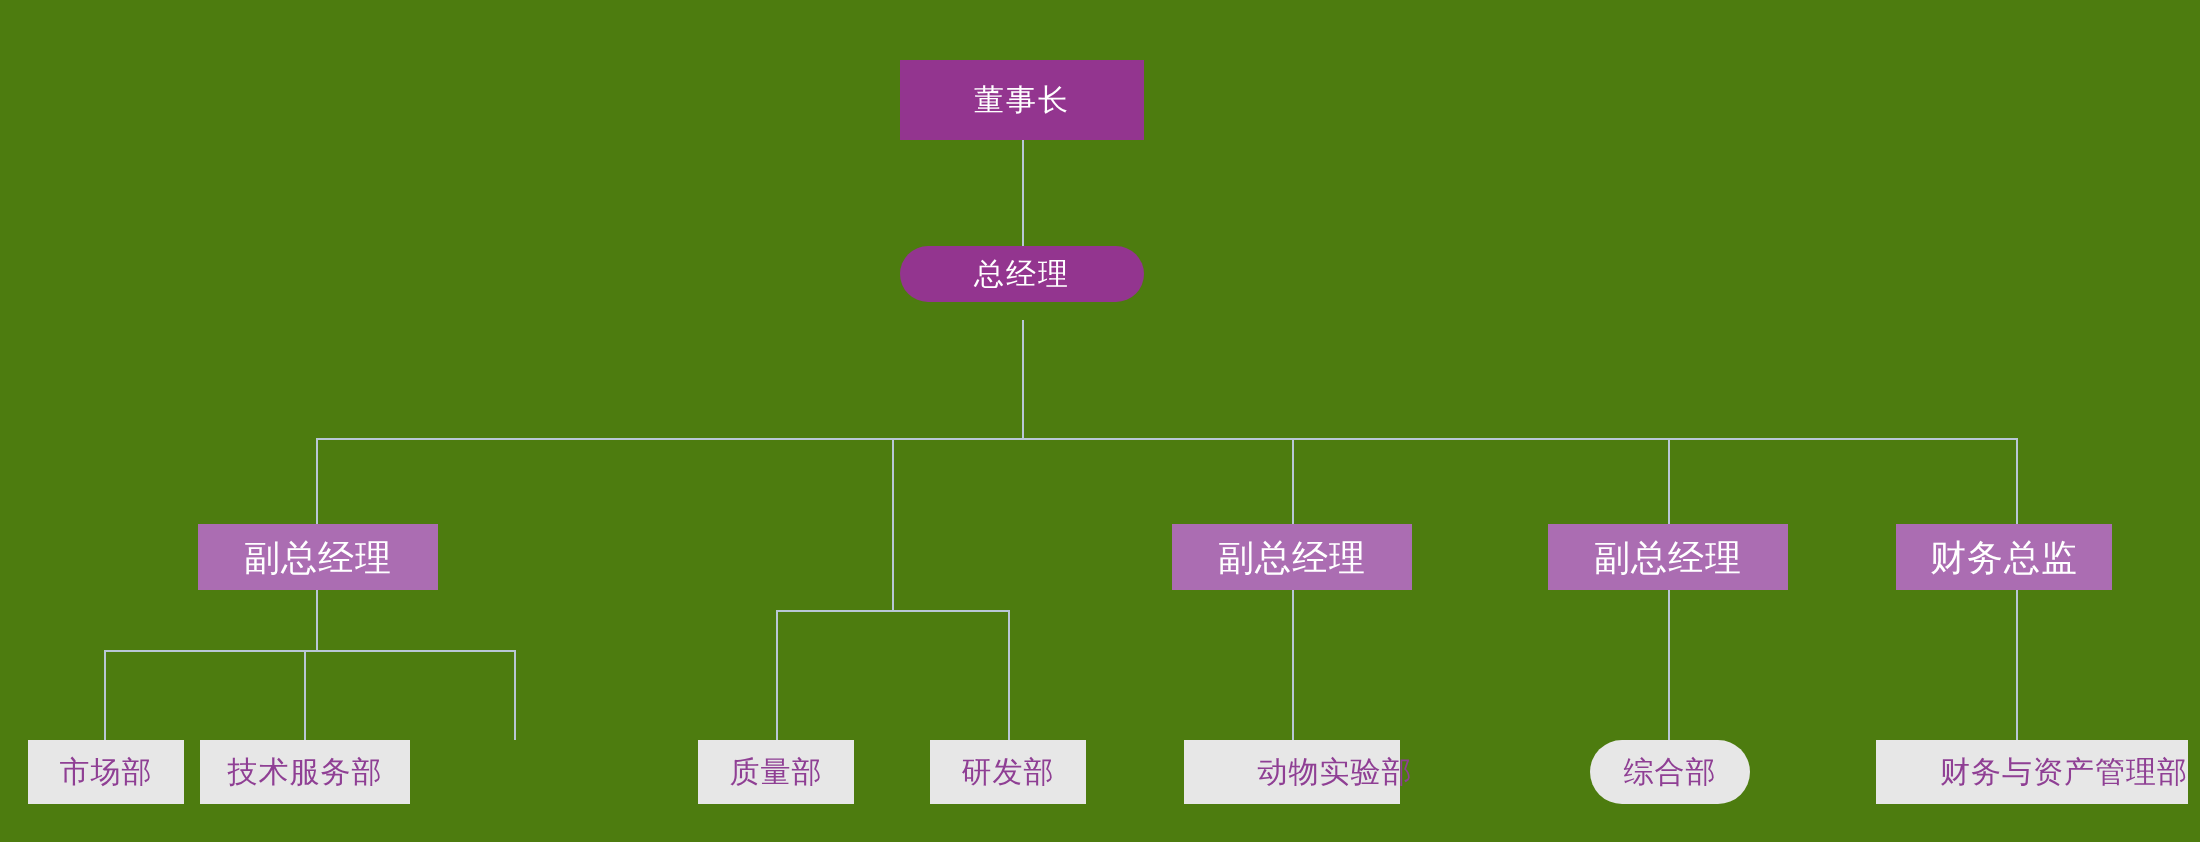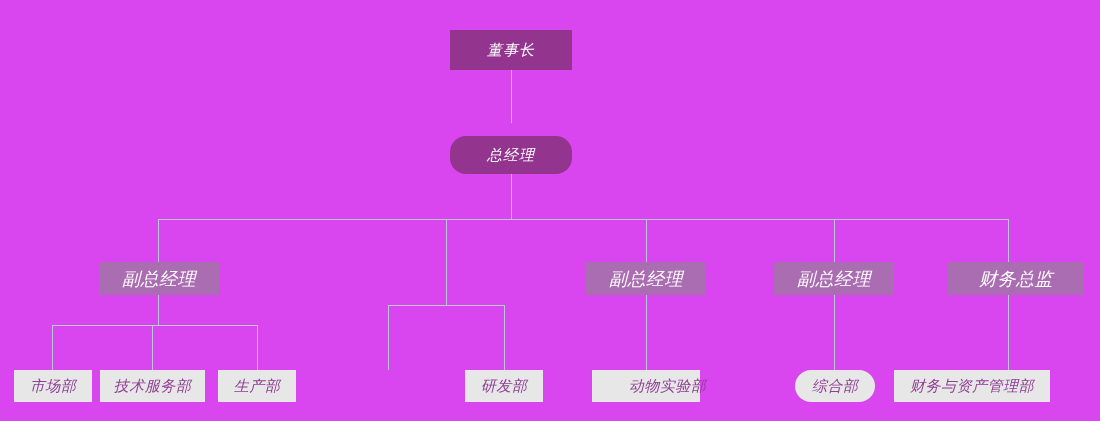--- a/index.html
+++ b/index.html
@@ -7,23 +7,22 @@
     padding: 0;
     background: #ffffff;
   }
   body {
     font-family: "DejaVu Sans", "Liberation Sans", sans-serif;
   }
   #org-chart {
     position: relative;
     width: 1100px;
     height: 421px;
-    background: #d946ef;
+    background: #4d7c0f;
     overflow: hidden;
-    font-style: italic;
   }
   .node {
     position: absolute;
     display: flex;
     align-items: center;
     justify-content: center;
     box-sizing: border-box;
     white-space: nowrap;
     z-index: 3;
   }
@@ -93,62 +92,62 @@
   <div class="conn conn-v" style="left:646px; top:295px; height:75px;"></div>
 
   <div class="conn conn-v" style="left:834px; top:295px; height:75px;"></div>
 
   <div class="conn conn-v" style="left:1008px; top:295px; height:75px;"></div>
 
   <div class="node node-l1" style="left:450px; top:30px; width:122px; height:40px;">
     <span>董事长</span>
   </div>
 
-  <div class="node node-l2" style="left:450px; top:136px; width:122px; height:38px;border-radius:16px;">
+  <div class="node node-l2" style="left:450px; top:123px; width:122px; height:28px;border-radius:16px;">
     <span>总经理</span>
   </div>
 
   <div class="node node-l3" style="left:99px; top:262px; width:120px; height:33px;">
     <span>副总经理</span>
   </div>
 
   <div class="node node-l3" style="left:586px; top:262px; width:120px; height:33px;">
     <span>副总经理</span>
   </div>
 
   <div class="node node-l3" style="left:774px; top:262px; width:120px; height:33px;">
     <span>副总经理</span>
   </div>
 
-  <div class="node node-l3" style="left:948px; top:262px; width:136px; height:33px;">
+  <div class="node node-l3" style="left:948px; top:262px; width:108px; height:33px;">
     <span>财务总监</span>
   </div>
 
   <div class="node node-leaf" style="left:14px; top:370px; width:78px; height:32px;">
     <span>市场部</span>
   </div>
 
   <div class="node node-leaf" style="left:100px; top:370px; width:105px; height:32px;align-items:center;">
     <span>技术服务部</span>
   </div>
 
-  <div class="node node-leaf" style="left:218px; top:370px; width:78px; height:32px;">
-    <span>生产部</span>
+
+  <div class="node node-leaf" style="left:349px; top:370px; width:78px; height:32px;">
+    <span>质量部</span>
   </div>
-
 
   <div class="node node-leaf" style="left:465px; top:370px; width:78px; height:32px;">
     <span>研发部</span>
   </div>
 
   <div class="node node-leaf" style="left:592px; top:370px; width:108px; height:32px;padding-left:43px;">
     <span>动物实验部</span>
   </div>
 
   <div class="node node-leaf" style="left:795px; top:370px; width:80px; height:32px;border-radius:16px;">
     <span>综合部</span>
   </div>
 
-  <div class="node node-leaf" style="left:894px; top:370px; width:156px; height:32px;">
+  <div class="node node-leaf" style="left:938px; top:370px; width:156px; height:32px;justify-content:flex-end;">
     <span>财务与资产管理部</span>
   </div>
 
 </div>
 
 </body></html>

